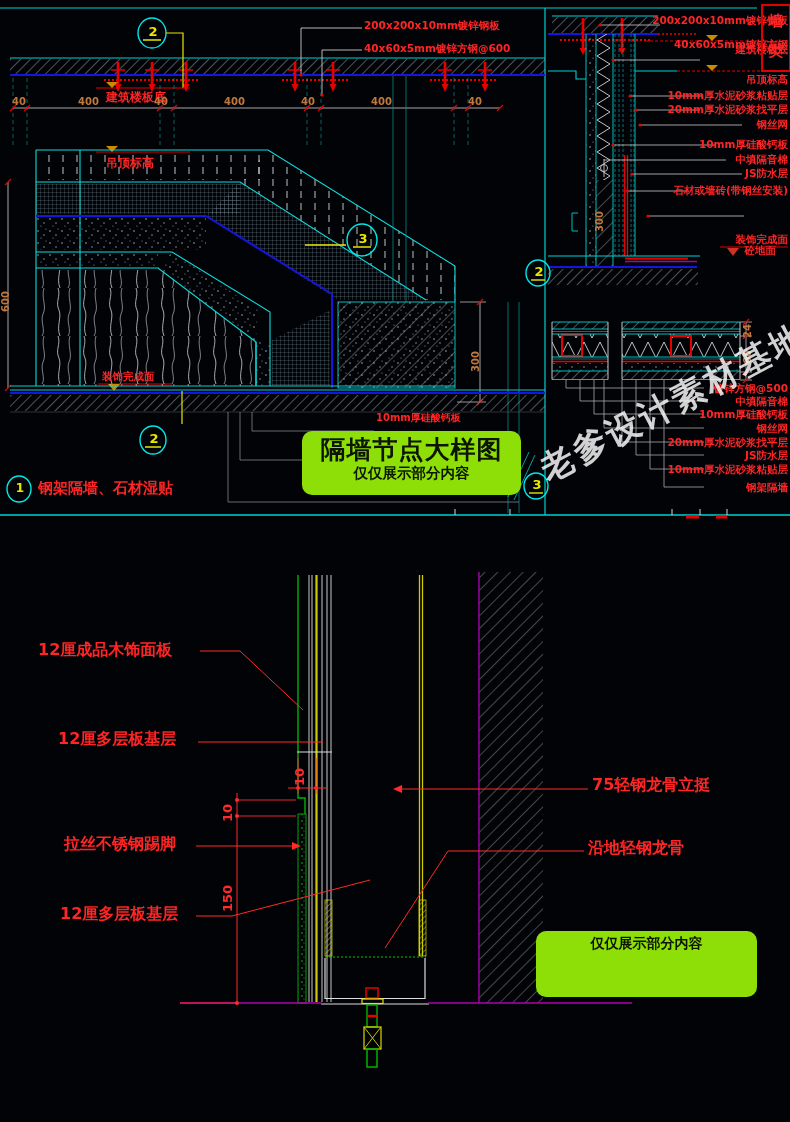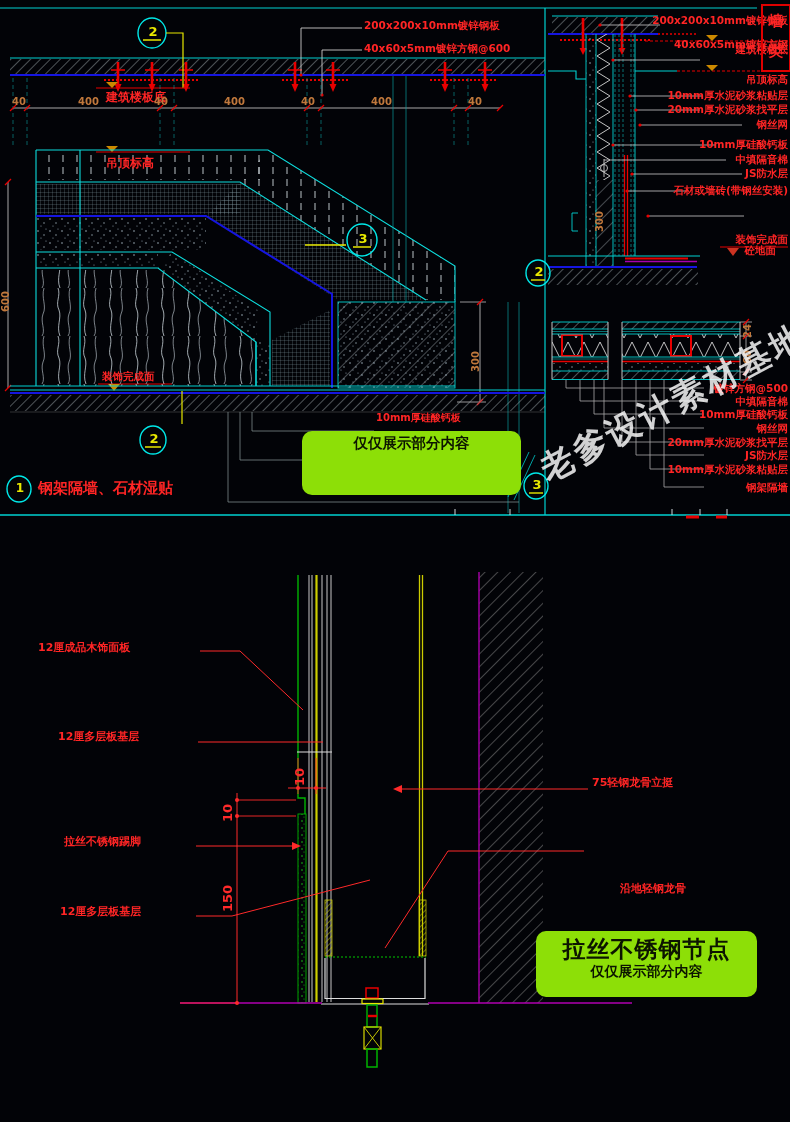--- a/index.html
+++ b/index.html
@@ -1,21 +1,21 @@
 <!DOCTYPE html>
 <html><head>
 <meta charset="utf-8">
 <style>
   html,body{margin:0;padding:0;background:#000;}
   #stage{position:relative;width:790px;height:1122px;background:#020307;overflow:hidden;
          font-family:"DejaVu Sans","Liberation Sans",sans-serif;}
   #stage svg{position:absolute;left:0;top:0;}
   .abs{position:absolute;white-space:nowrap;font-weight:bold;}
   .lbl{color:#ff2525;font-size:10.5px;}
-  .lblL{color:#ff2525;font-size:11px;}
+  .lblL{color:#ff2525;font-size:16px;}
   .dim{color:#c0783c;font-size:10px;}
   .dimR{color:#ff2a2a;font-size:13px;}
   .vrt{transform:rotate(-90deg);transform-origin:0 0;}
   .ralign{text-align:right;}
   .cnum{color:#e8e800;font-size:13px;width:16px;text-align:center;}
   .badge{position:absolute;background:#8ddf07;border-radius:10px;text-align:center;
          color:#0c1500;padding:4px 6px;box-sizing:border-box;}
   .badge .bt{font-weight:bold;letter-spacing:1px;}
   .badge .bs{font-weight:bold;}
   #badge1 .bt{font-size:25px;line-height:30px;}
@@ -555,26 +555,26 @@
   <div>类</div>
 </div>
 
 <div id="watermark" class="abs" style="left:532px;top:452px;">老爹设计素材基地</div>
 
 <div class="abs lblL" style="left:38px;top:640px;">12厘成品木饰面板</div>
 <div class="abs lblL" style="left:58px;top:729px;">12厘多层板基层</div>
 <div class="abs lblL" style="left:64px;top:834px;">拉丝不锈钢踢脚</div>
 <div class="abs lblL" style="left:60px;top:904px;">12厘多层板基层</div>
 <div class="abs lblL" style="left:592px;top:775px;">75轻钢龙骨立挺</div>
-<div class="abs lblL" style="left:620px;top:838px;margin-top:43px;">沿地轻钢龙骨</div>
+<div class="abs lblL" style="left:588px;top:838px;">沿地轻钢龙骨</div>
 <div class="abs dimR vrt" style="left:292px;top:786px;">10</div>
 <div class="abs dimR vrt" style="left:220px;top:822px;">10</div>
 <div class="abs dimR vrt" style="left:220px;top:912px;">150</div>
 
 <div id="badge1" class="badge" style="left:302px;top:431px;width:219px;height:64px;">
+  <div class="bt">隔墙节点大样图</div>
   <div class="bs">仅仅展示部分内容</div>
 </div>
 <div id="badge2" class="badge" style="left:536px;top:931px;width:221px;height:66px;">
-  <div class="bt">拉丝不锈钢节点</div>
   <div class="bs">仅仅展示部分内容</div>
 </div>
 
 </div>
 
 </body></html>

